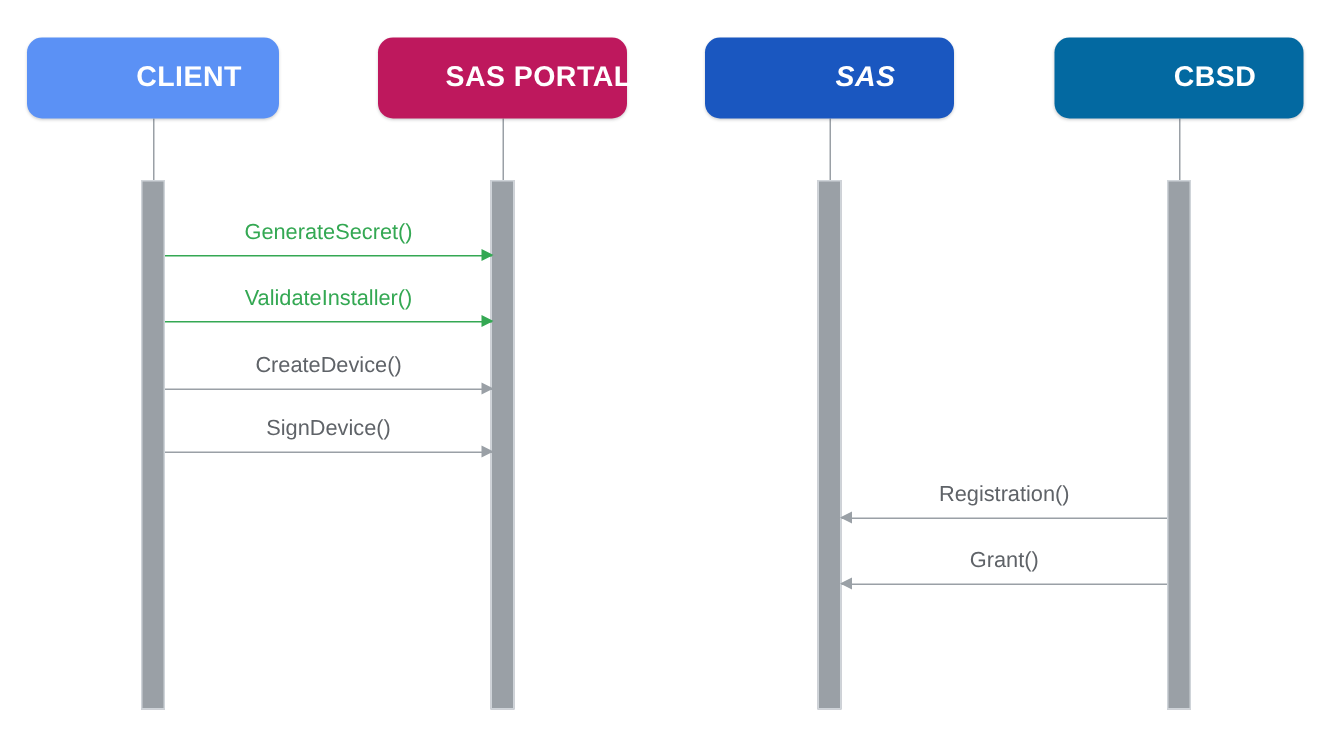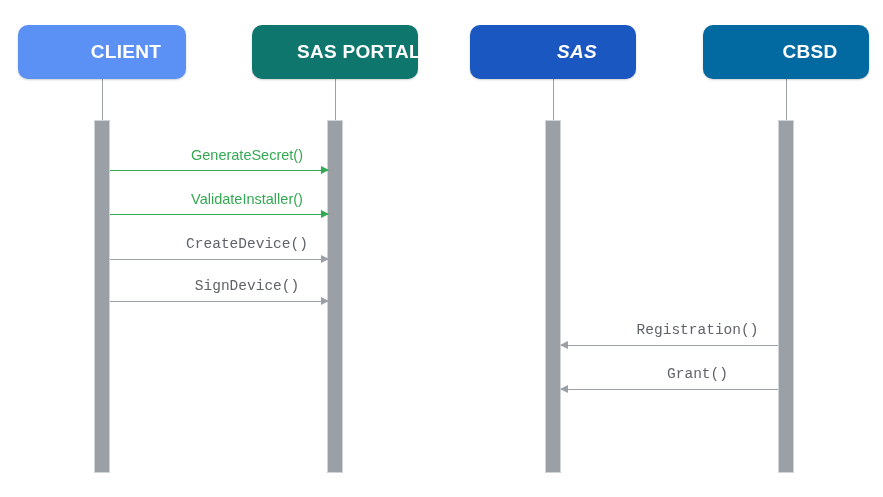--- a/index.html
+++ b/index.html
@@ -82,25 +82,24 @@
   }
   .message-label {
     position: absolute;
     left: 0;
     width: 100%;
     bottom: 6px;
     text-align: center;
     font-size: 14.5px;
     line-height: 17px;
     white-space: nowrap;
-    margin-left: 28px;
   }
   .msg-green { color: #34a853; }
   .msg-gray  { color: #9aa0a6; }
-  .msg-gray .message-label { color: #5f6368; font-family: Liberation Mono, monospace; }
+  .msg-gray .message-label { color: #5f6368; }
   .msg-green .message-label { color: #34a853; }
 </style>
 </head>
 <body>
 
 <div id="diagram-canvas" style="width: 883px; height: 497px; background: rgb(255, 255, 255);">
   <div id="lifelines-layer">
       <div class="lifeline" style="left: 102px; top: 79px; height: 41px;"></div>
       <div class="lifeline" style="left: 335px; top: 79px; height: 41px;"></div>
       <div class="lifeline" style="left: 553px; top: 79px; height: 41px;"></div>
@@ -141,21 +140,21 @@
       <div class="message msg-gray" style="left: 561px; top: 389px; width: 217px;">
         <div class="message-line"></div>
         <div class="message-head to-left"></div>
         <div class="message-label">Grant()</div>
       </div>
     </div>
   <div id="participants-layer">
       <div class="participant-box" style="left: 18px; top: 25px; width: 168px; height: 54px; background: rgb(91, 145, 245);">
         <span>CLIENT</span>
       </div>
-      <div class="participant-box" style="left: 252px; top: 25px; width: 166px; height: 54px; background: #0f766e;">
+      <div class="participant-box" style="left: 252px; top: 25px; width: 166px; height: 54px; background: #be185d;">
         <span>SAS PORTAL</span>
       </div>
       <div class="participant-box" style="left: 470px; top: 25px; width: 166px; height: 54px; background: rgb(26, 87, 192); font-style: italic;">
         <span>SAS</span>
       </div>
       <div class="participant-box" style="left: 703px; top: 25px; width: 166px; height: 54px; background: #0369a1;">
         <span>CBSD</span>
       </div>
     </div>
 </div>

